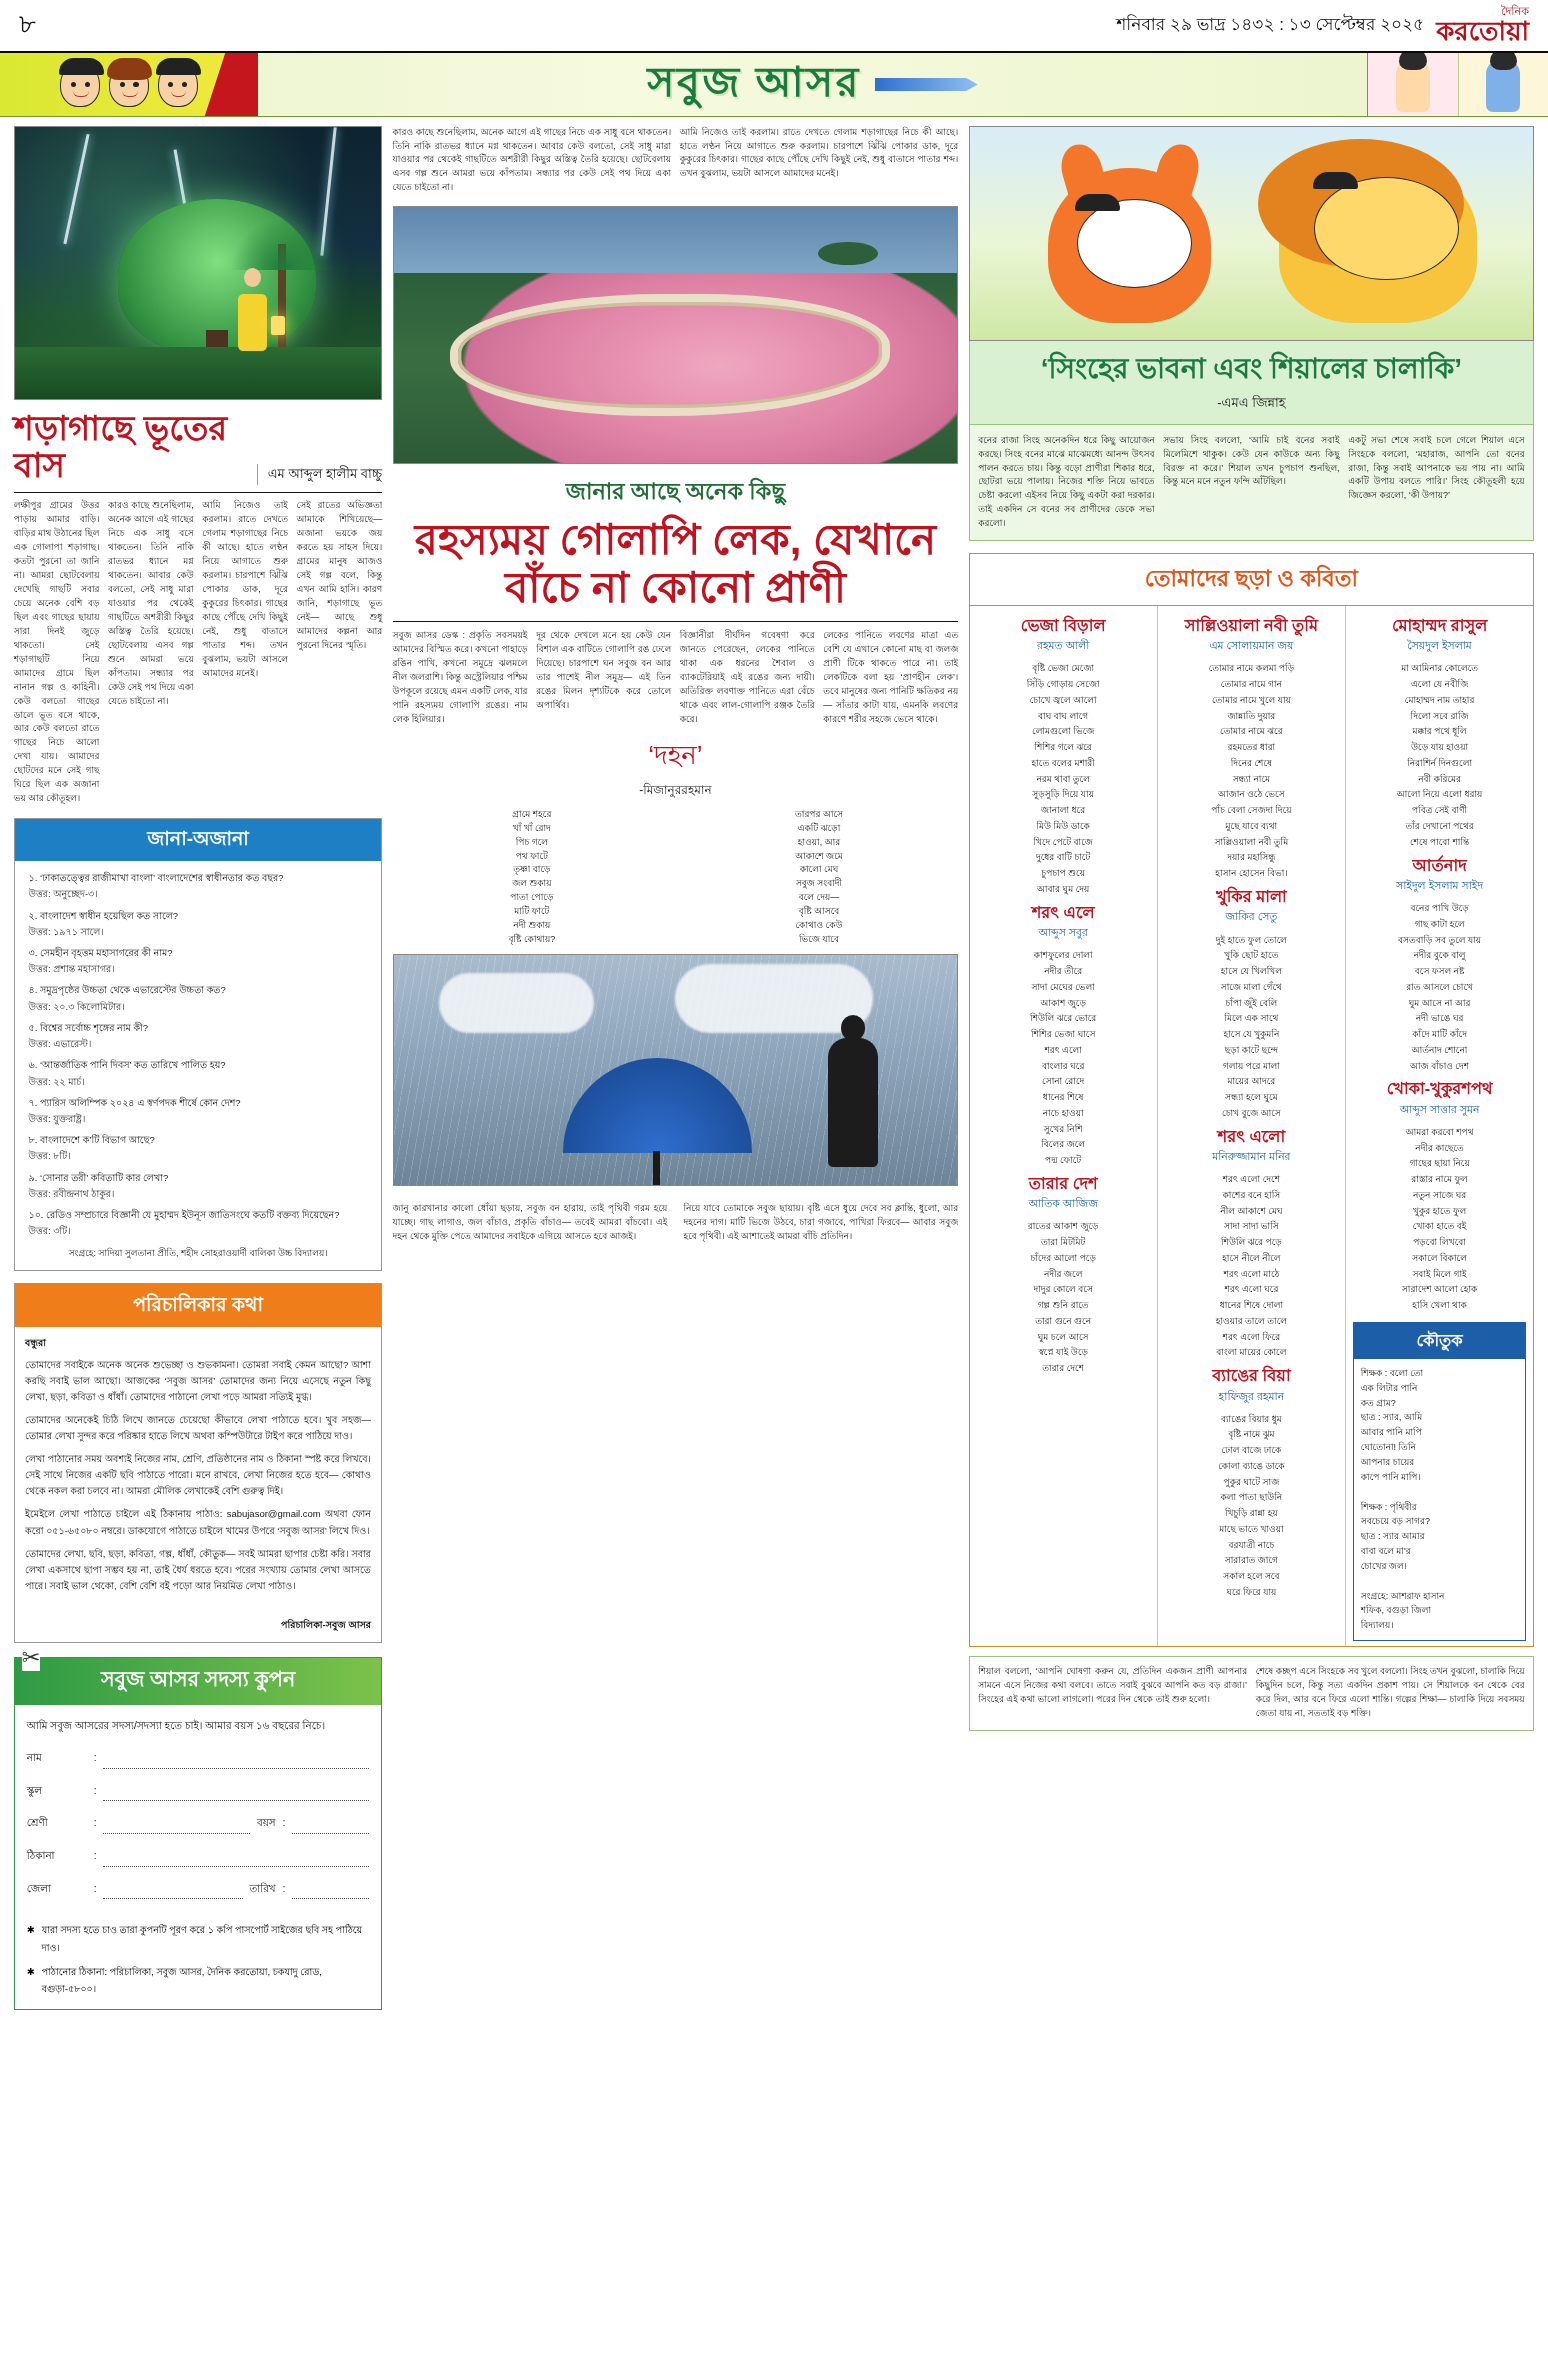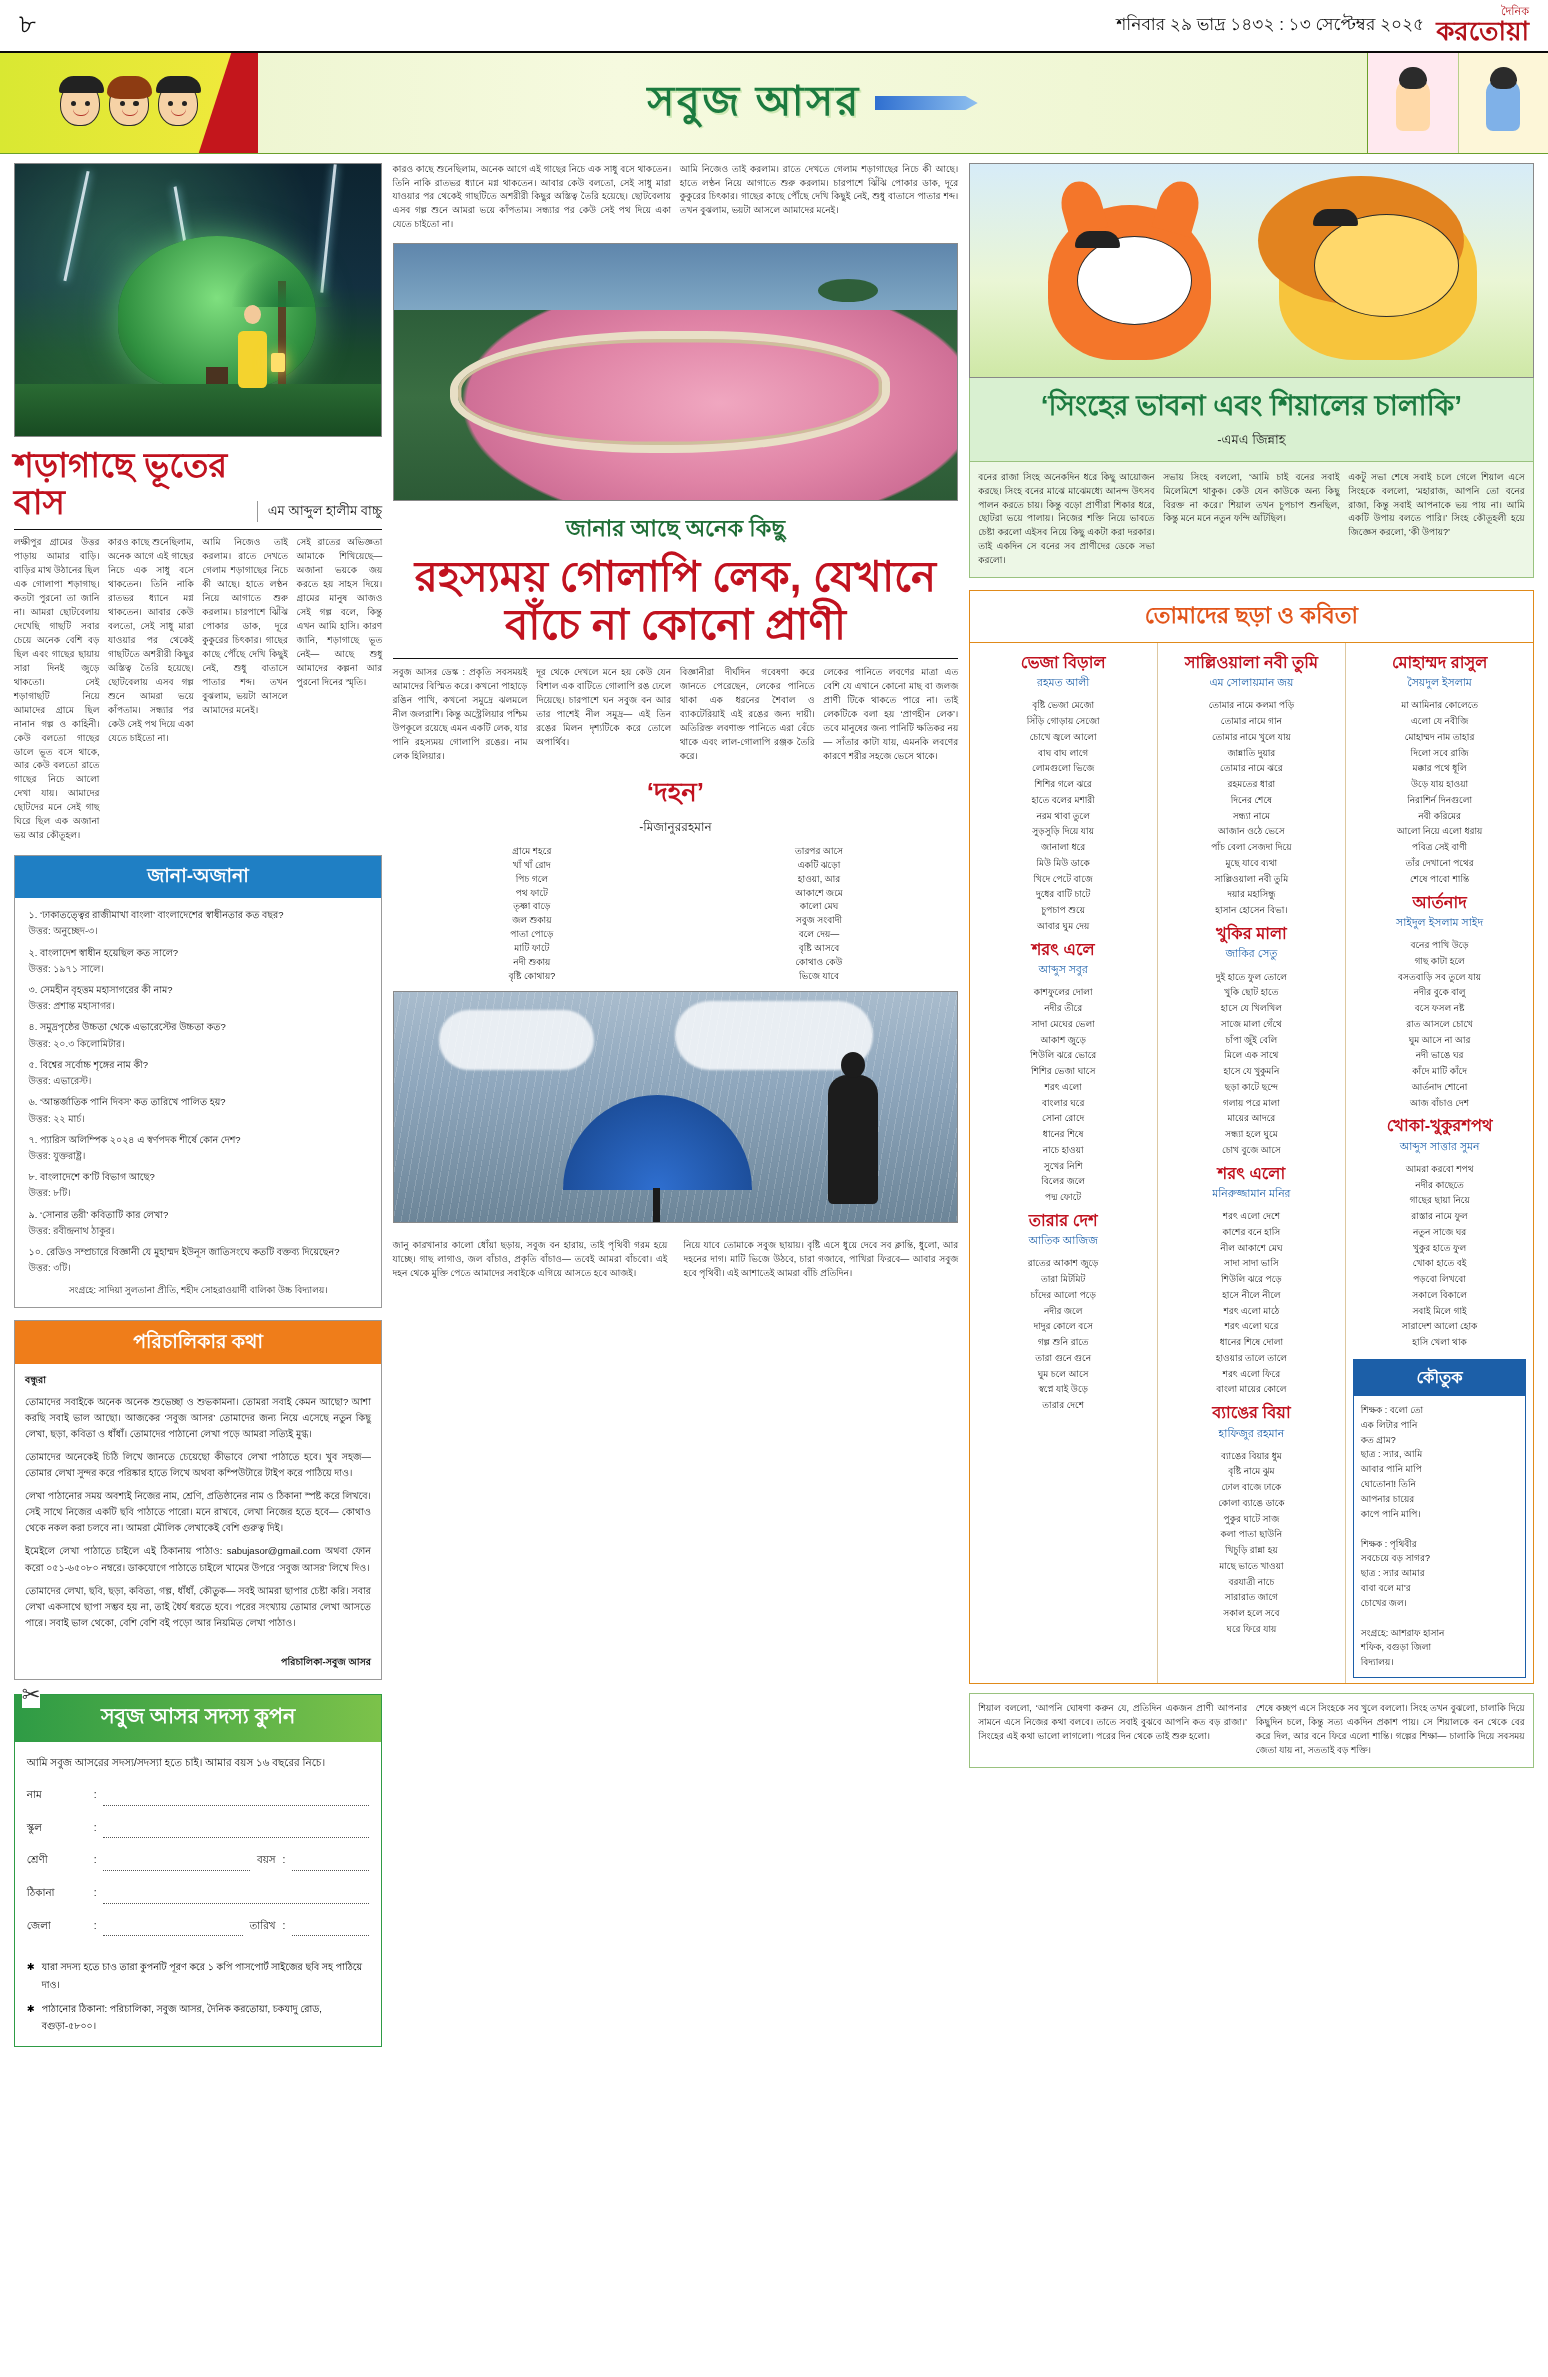--- a/index.html
+++ b/index.html
@@ -39,21 +39,21 @@
   }
   .paper-logo {
     text-align: right;
     line-height: 1.05;
   }
   .paper-logo .small { font-size: 11.2px; color: #b3121a; }
   .paper-logo .big { font-size: 26px; color: #b3121a; font-weight: bold; }
 
   
   .banner {
-    height: 101px;
+    height: 64px;
     background: linear-gradient(90deg,#e9f3c9 0%,#f6fadf 40%,#eaf4cb 100%);
     border-bottom: 1.7px solid #6aa02a;
     display: flex;
     align-items: stretch;
     position: relative;
     overflow: hidden;
   }
   .banner .kid-strip {
     width: 258px;
     background: linear-gradient(90deg,#d9e832,#f2e93c);
@@ -268,21 +268,21 @@
   .mid-headline{
     text-align:center;margin-top:10.3px;
   }
   .mid-kicker{ font-size:22.4px;color:#1f6e36;font-weight:bold; }
   .mid-title{ font-size:42px;color:#c1121f;font-weight:bold;line-height:1.15;margin-top:5px; }
   .rule{ border-top:1.7px solid #111;margin:8.6px 0 6.9px; }
   .three-cols{ display:flex;gap:8.6px; }
   .three-cols .tc{ flex:1;font-size:9px;line-height:1.55;text-align:justify;color:#1a1a1a; }
 
   .poem-head{ text-align:center;margin-top:8.6px; }
-  .poem-head .t{ font-size:26px;color:#c1121f;font-weight:bold; }
+  .poem-head .t{ font-size:26px;color:#c1121f;font-weight:normal; }
   .poem-head .a{ font-size:12px;color:#222;margin-top:1.7px; }
   .umbrella-img{
     width:100%;height:232px;border:0.9px solid #888;margin-top:6.9px;
     background:linear-gradient(180deg,#a9bccd 0%,#8fa7bd 40%,#6c8598 100%);
     position:relative;overflow:hidden;
   }
   .umbrella-img .cloud{
     position:absolute;left:8%;top:8%;width:155px;height:60px;background:#e9eef3;
     border-radius:52px;filter:blur(0.9px);
   }

